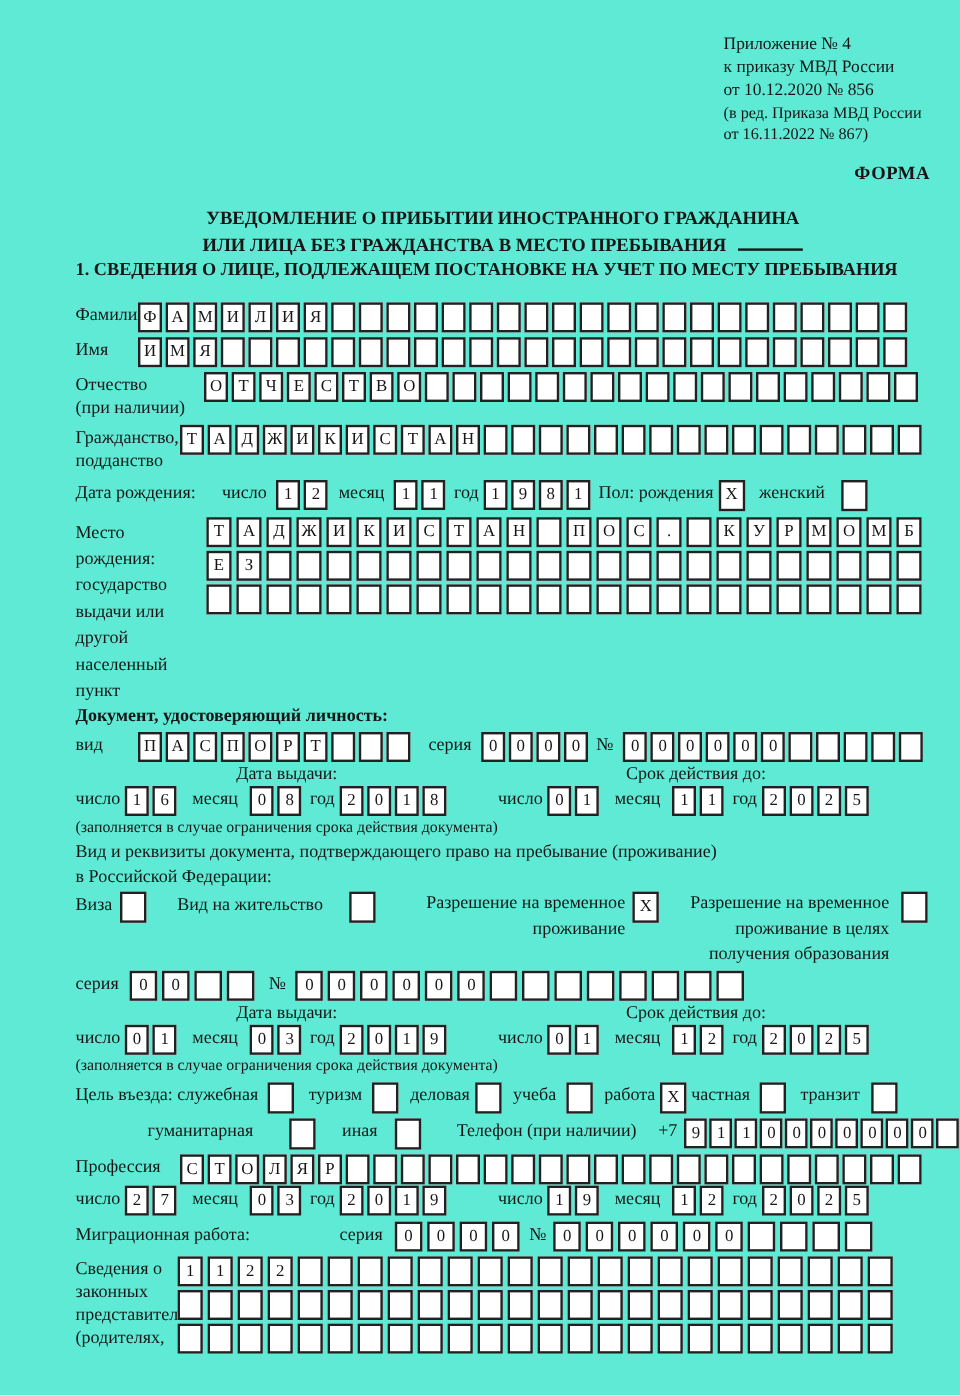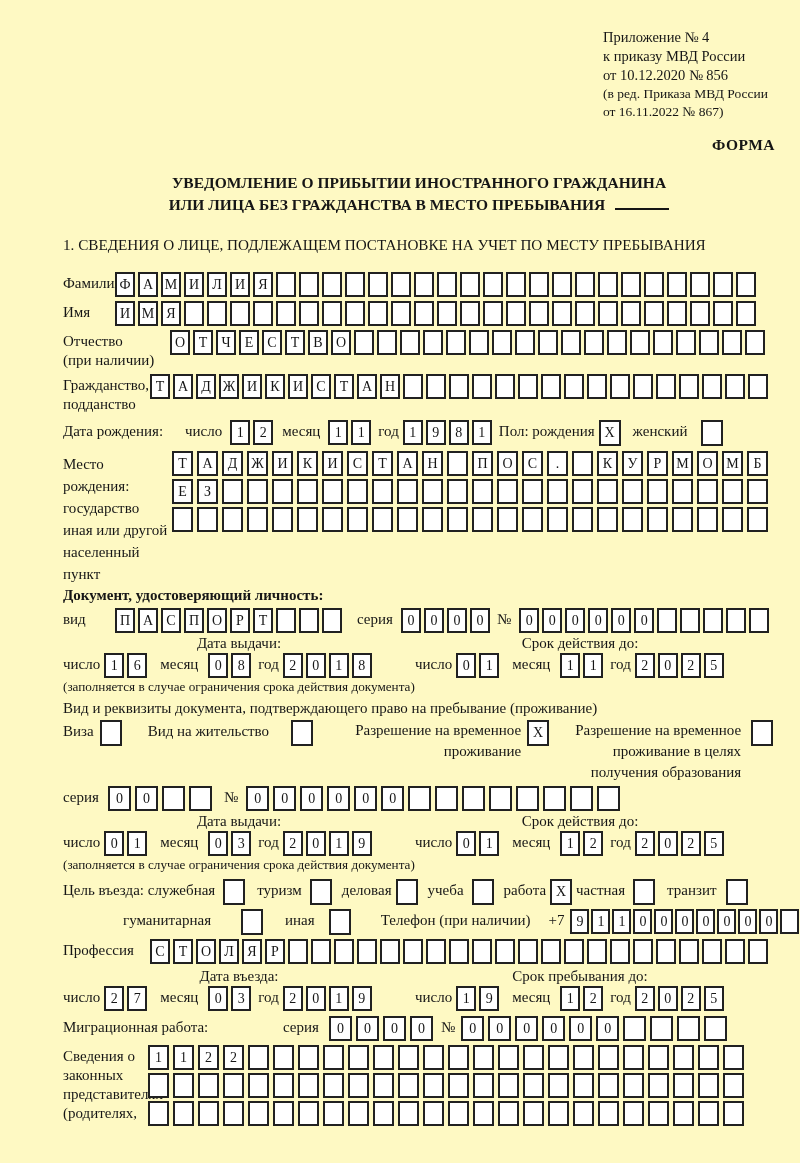--- a/index.html
+++ b/index.html
@@ -1,33 +1,33 @@
 <!DOCTYPE html>
 <html><head>
 <meta charset="utf-8">
 <style>
   * { box-sizing: border-box; margin: 0; padding: 0; }
   html, body { background: #ffffff; }
   .page {
     position: relative;
     width: 800px; height: 1163px;
-    background: #fef9c3;
+    background: #5eead4;
     color: #161616;
     font-family: "Liberation Serif", "DejaVu Serif", serif;
     font-size: 15px;
     padding: 28px 25px 0 63px;
     overflow: hidden;
   }
   .t { font-size: 15px; }
   .ref-block { margin-left: auto; width: 172px; font-size: 14.5px; line-height: 19px; }
   .ref-sub { font-size: 13.5px; line-height: 18px; }
   .forma { font-weight: bold; text-align: right; margin-top: 14px; font-size: 15.5px; letter-spacing: .5px; }
   .doc-title { text-align: center; font-weight: bold; font-size: 15.5px; line-height: 22px; margin-top: 18px; }
   .blank { display: inline-block; width: 54px; border-bottom: 2px solid #161616; height: 13px; margin-left: 10px; }
-  .sec1 { font-weight: normal; font-size: 15.2px; margin-top: 20px; }
+  .sec1 { font-weight: bold; font-size: 15.2px; }
   .row { display: flex; align-items: flex-start; margin-top: 4px; }
   .boxrow { display: flex; flex-wrap: nowrap; }
   .box {
     flex: 0 0 auto;
     width: 20px; height: 25px;
     border: 2px solid #212121;
     margin-right: 3px;
     display: inline-flex; align-items: center; justify-content: center;
     font-size: 14px; line-height: 1; background: #fff;
   }
@@ -241,21 +241,21 @@
     <span class="t lbl gap12">женский</span>
     <div class="cbx gap14">
         <span class="box"></span>
       </div>
   </div>
 
   <div class="row" style="margin-top:5px">
     <div class="lblcol sp" style="width:109px">
       <div>Место рождения:</div>
       <div>государство</div>
-      <div>иная или другой</div>
+      <div>выдачи или другой</div>
       <div>населенный пункт</div>
     </div>
     <div class="stack">
       <div class="boxrow m">
           <span class="box">Т</span>
           <span class="box">А</span>
           <span class="box">Д</span>
           <span class="box">Ж</span>
           <span class="box">И</span>
           <span class="box">К</span>
@@ -414,20 +414,21 @@
           <span class="box">0</span>
           <span class="box">2</span>
           <span class="box">5</span>
         </div>
     </div>
   </div>
 
   <div class="note">(заполняется в случае ограничения срока действия документа)</div>
 
   <div class="para t">Вид и реквизиты документа, подтверждающего право на пребывание (проживание)</div>
+  <div class="para t" style="margin-top:1px">в Российской Федерации:</div>
 
   <div class="cbline">
     <span class="t lbl">Виза</span>
     <div class="cbx gap6">
         <span class="box"></span>
       </div>
     <span class="t lbl gap26">Вид на жительство</span>
     <div class="cbx gap22">
         <span class="box"></span>
       </div>
@@ -606,24 +607,20 @@
         <span class="box"></span>
         <span class="box"></span>
         <span class="box"></span>
         <span class="box"></span>
         <span class="box"></span>
         <span class="box"></span>
         <span class="box"></span>
       </div>
   </div>
 
-  <div class="hdr2" style="margin-top:4px">
-    <span style="width:352px">Дата въезда:</span>
-    <span style="width:330px">Срок пребывания до:</span>
-  </div>
 
   <div class="row" style="margin-top:1px">
     <div class="dgroup" style="width:352px">
       <span class="t">число</span>
       <div class="boxrow gap4">
           <span class="box">2</span>
           <span class="box">7</span>
         </div>
       <span class="t gap10">месяц</span>
       <div class="boxrow gap10">

